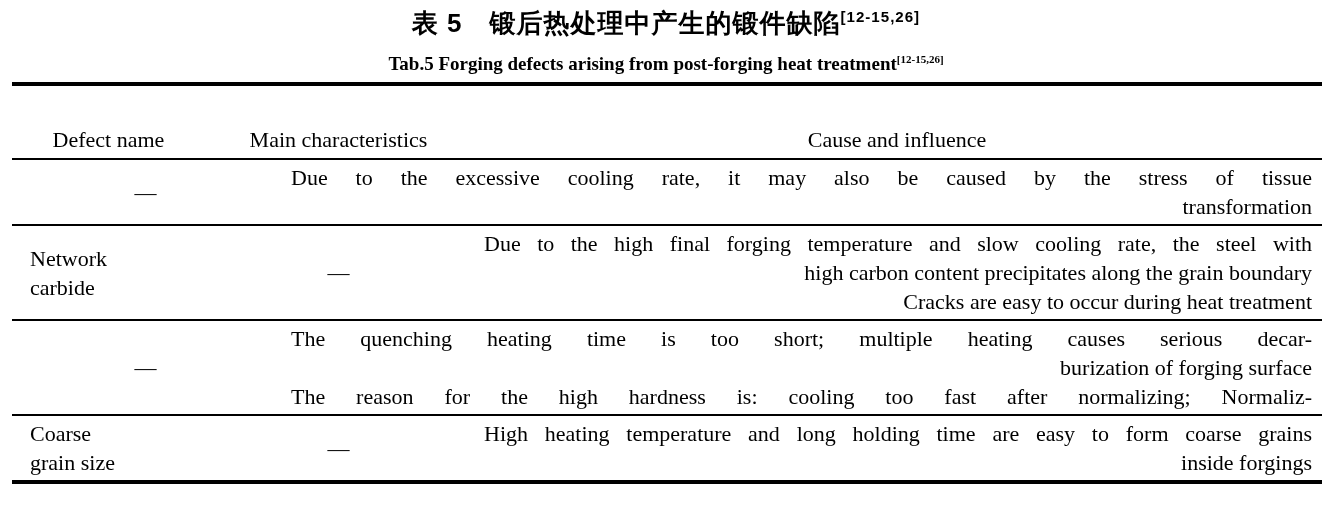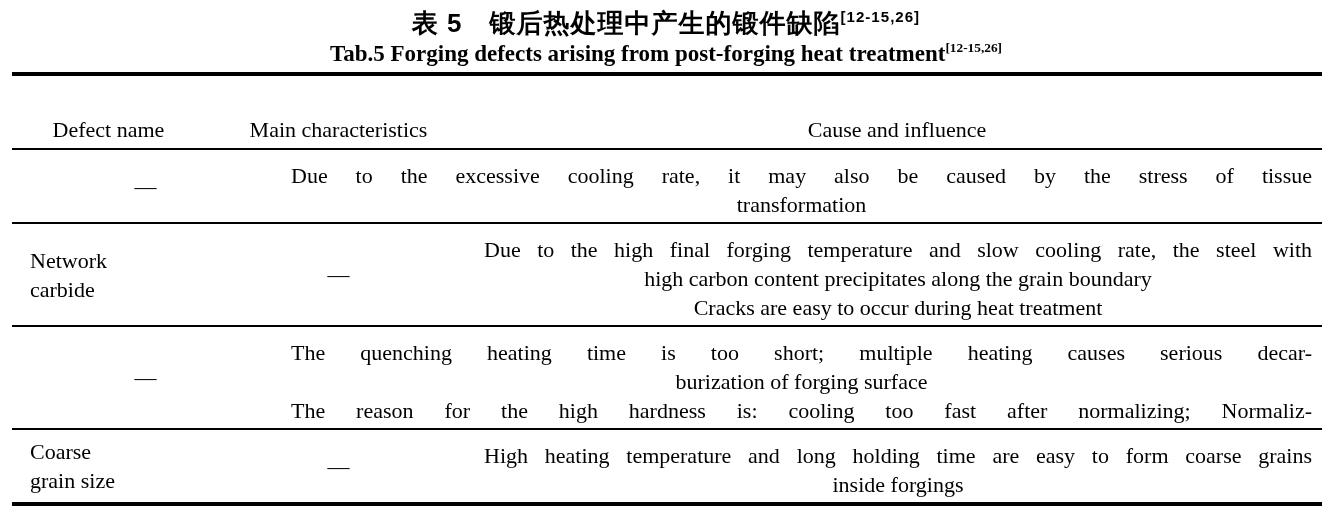--- a/index.html
+++ b/index.html
@@ -19,23 +19,23 @@
   .title-zh {
     font-family: "Liberation Sans", sans-serif;
     font-weight: bold;
     font-size: 26px;
     line-height: 32px;
     letter-spacing: 1px;
   }
   .title-en {
     font-family: "Liberation Serif", serif;
     font-weight: bold;
-    font-size: 23px;
+    font-size: 19px;
     line-height: 28px;
-    margin-top: 1px;
+    margin-top: 11px;
   }
   sup {
     font-size: 0.58em;
     vertical-align: super;
     line-height: 0;
     font-weight: bold;
   }
 
   
   .ptable {
@@ -54,24 +54,24 @@
   .thead .c1, .thead .c2, .thead .c3 { text-align: center; }
 
   .cell { font-size: 22px; line-height: 29px; }
   .c1.cell {
     display: flex; flex-direction: column; justify-content: center;
     padding-left: 18px; box-sizing: border-box;
   }
   .c2.cell {
     display: flex; align-items: center; justify-content: center;
   }
-  .c3.cell { padding: 11px 10px 3px 12px; box-sizing: border-box; }
+  .c3.cell { padding: 3px 10px 3px 12px; box-sizing: border-box; }
 
   .jline { text-align: justify; text-align-last: justify; }
-  .lline { text-align: center; }
+  .lline { text-align: right; }
   .dash { font-size: 22px; }
 </style>
 </head>
 <body>
 
 <div class="page">
 
   <div class="titles">
     <div class="title-zh"><span>表 5　锻后热处理中产生的锻件缺陷</span><sup>[12-15,26]</sup></div>
     <div class="title-en"><span>Tab.5 Forging defects arising from post-forging heat treatment</span><sup>[12-15,26]</sup></div>

